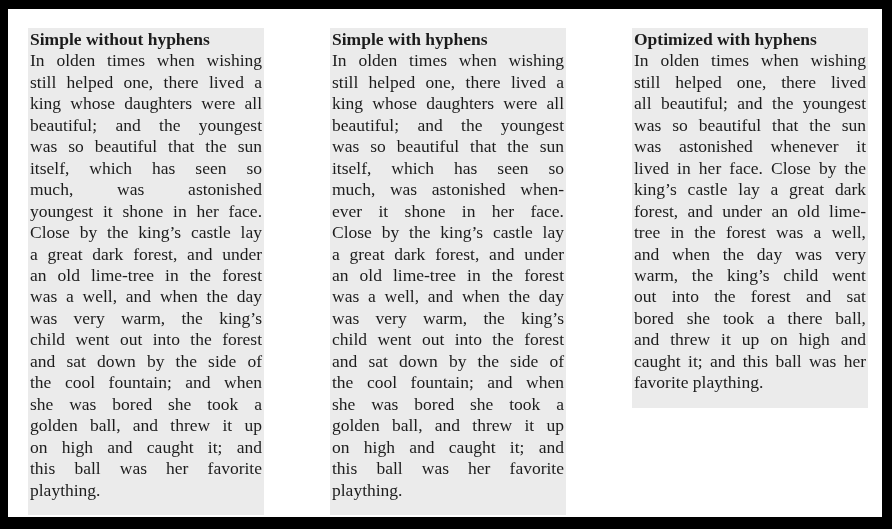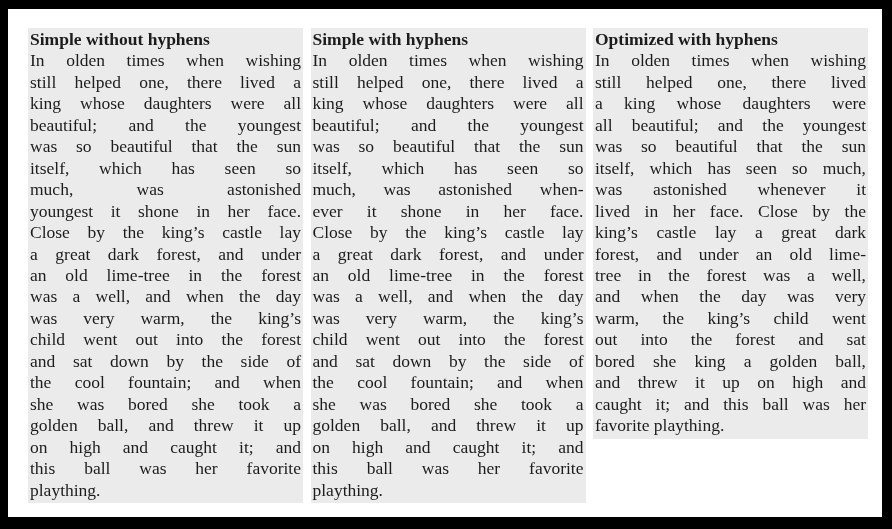--- a/index.html
+++ b/index.html
@@ -16,26 +16,26 @@
     border-color: var(--frame-color, #000000);
     border-width: 9px 10px 12px 8px;
     padding: 19px 14px 0 20px;
     display: flex;
     justify-content: space-between;
     align-items: flex-start;
     font-family: "Liberation Serif", "DejaVu Serif", serif;
   }
   .col {
     box-sizing: border-box;
-    width: 275px;
+    width: 236px;
     background: var(--panel-bg, #ebebeb);
     color: var(--text-color, #1c1c1c);
     font-size: 17.5px;
     line-height: 21.45px;
-    padding: 1px 2px 2px 2px;
+    padding: 1px 2px 14px 2px;
   }
   .heading {
     margin: 0;
     font-size: 17.5px;
     line-height: 21.45px;
     font-weight: bold;
     text-align: left;
   }
   .line {
     text-align: justify;
@@ -103,32 +103,30 @@
         <div class="line">this ball was her favorite</div>
         <div class="line last">plaything.</div>
       </div>
   </section>
 
   <section class="col">
     <h2 class="heading">Optimized with hyphens</h2>
     <div class="lines">
         <div class="line">In olden times when wishing</div>
         <div class="line">still helped one, there lived</div>
-        <div class="line">a king whose daughters were</div>
         <div class="line">all beautiful; and the youngest</div>
         <div class="line">was so beautiful that the sun</div>
-        <div class="line">itself, which has seen so much,</div>
         <div class="line">was astonished whenever it</div>
         <div class="line">lived in her face. Close by the</div>
         <div class="line">king’s castle lay a great dark</div>
         <div class="line">forest, and under an old lime-</div>
         <div class="line">tree in the forest was a well,</div>
         <div class="line">and when the day was very</div>
         <div class="line">warm, the king’s child went</div>
         <div class="line">out into the forest and sat</div>
-        <div class="line">bored she king a golden ball,</div>
+        <div class="line">bored she took a there ball,</div>
         <div class="line">and threw it up on high and</div>
         <div class="line">caught it; and this ball was her</div>
         <div class="line last">favorite plaything.</div>
       </div>
   </section>
 
 </div>
 
 </body></html>

